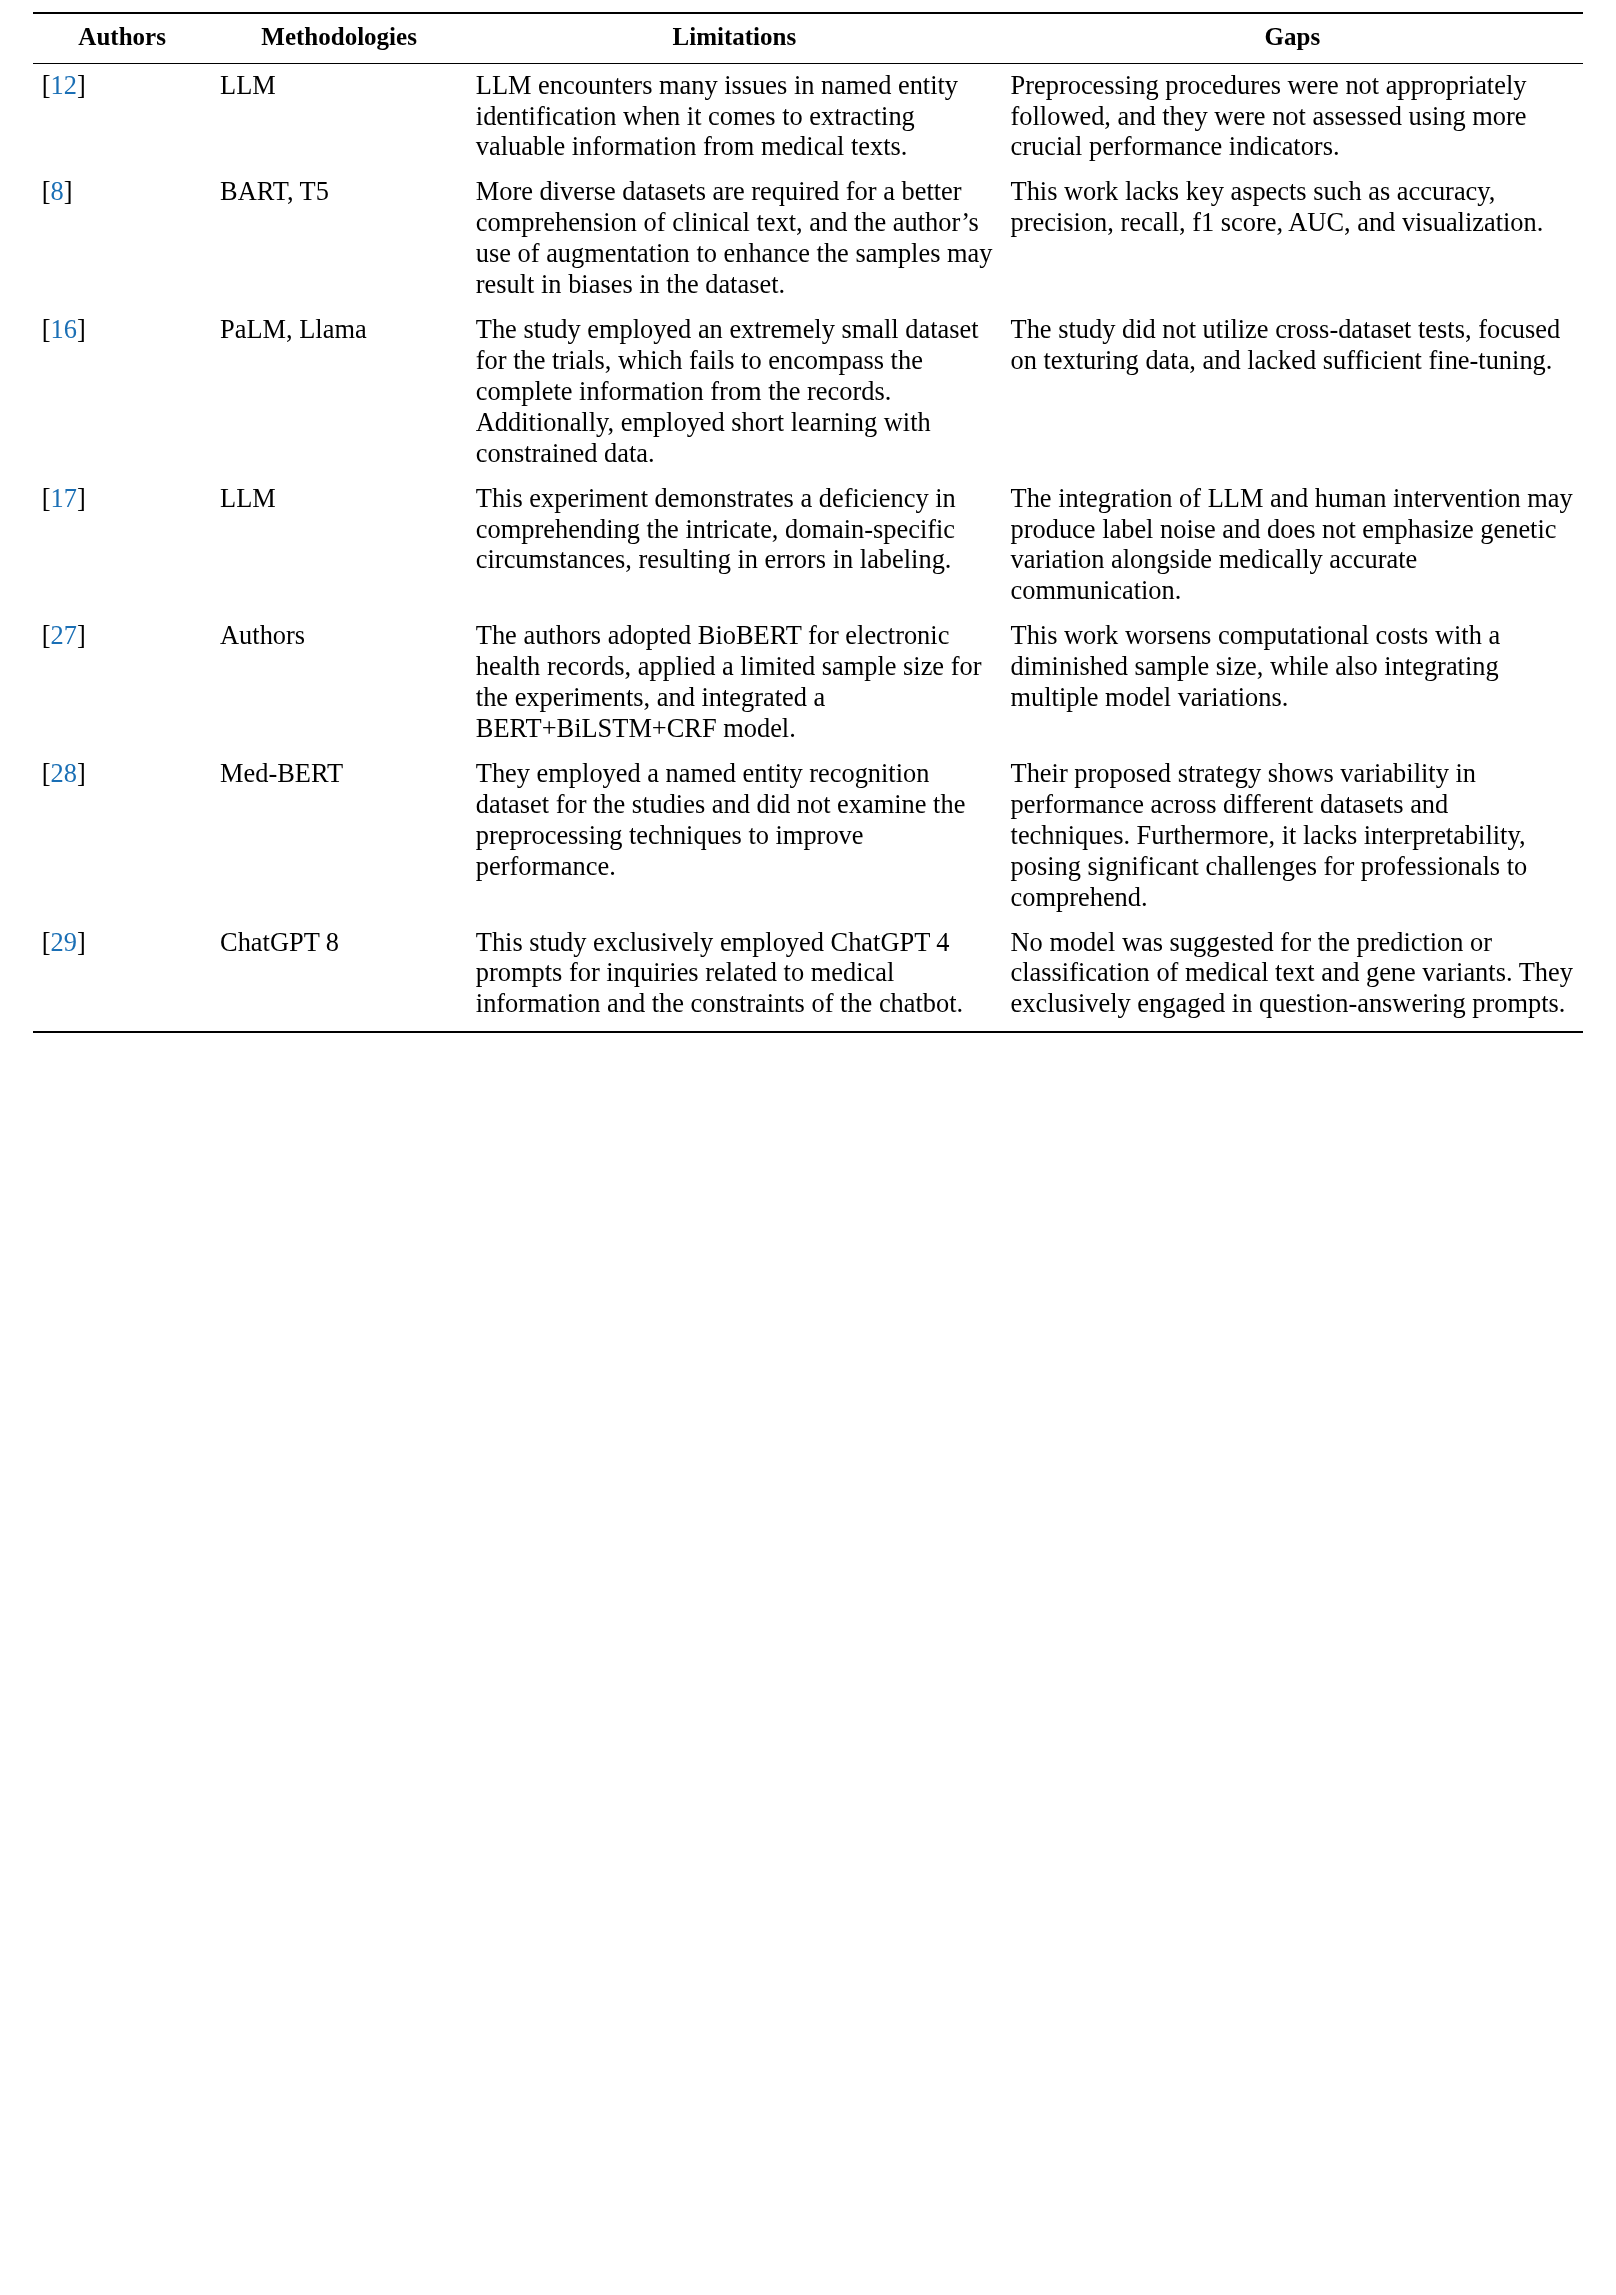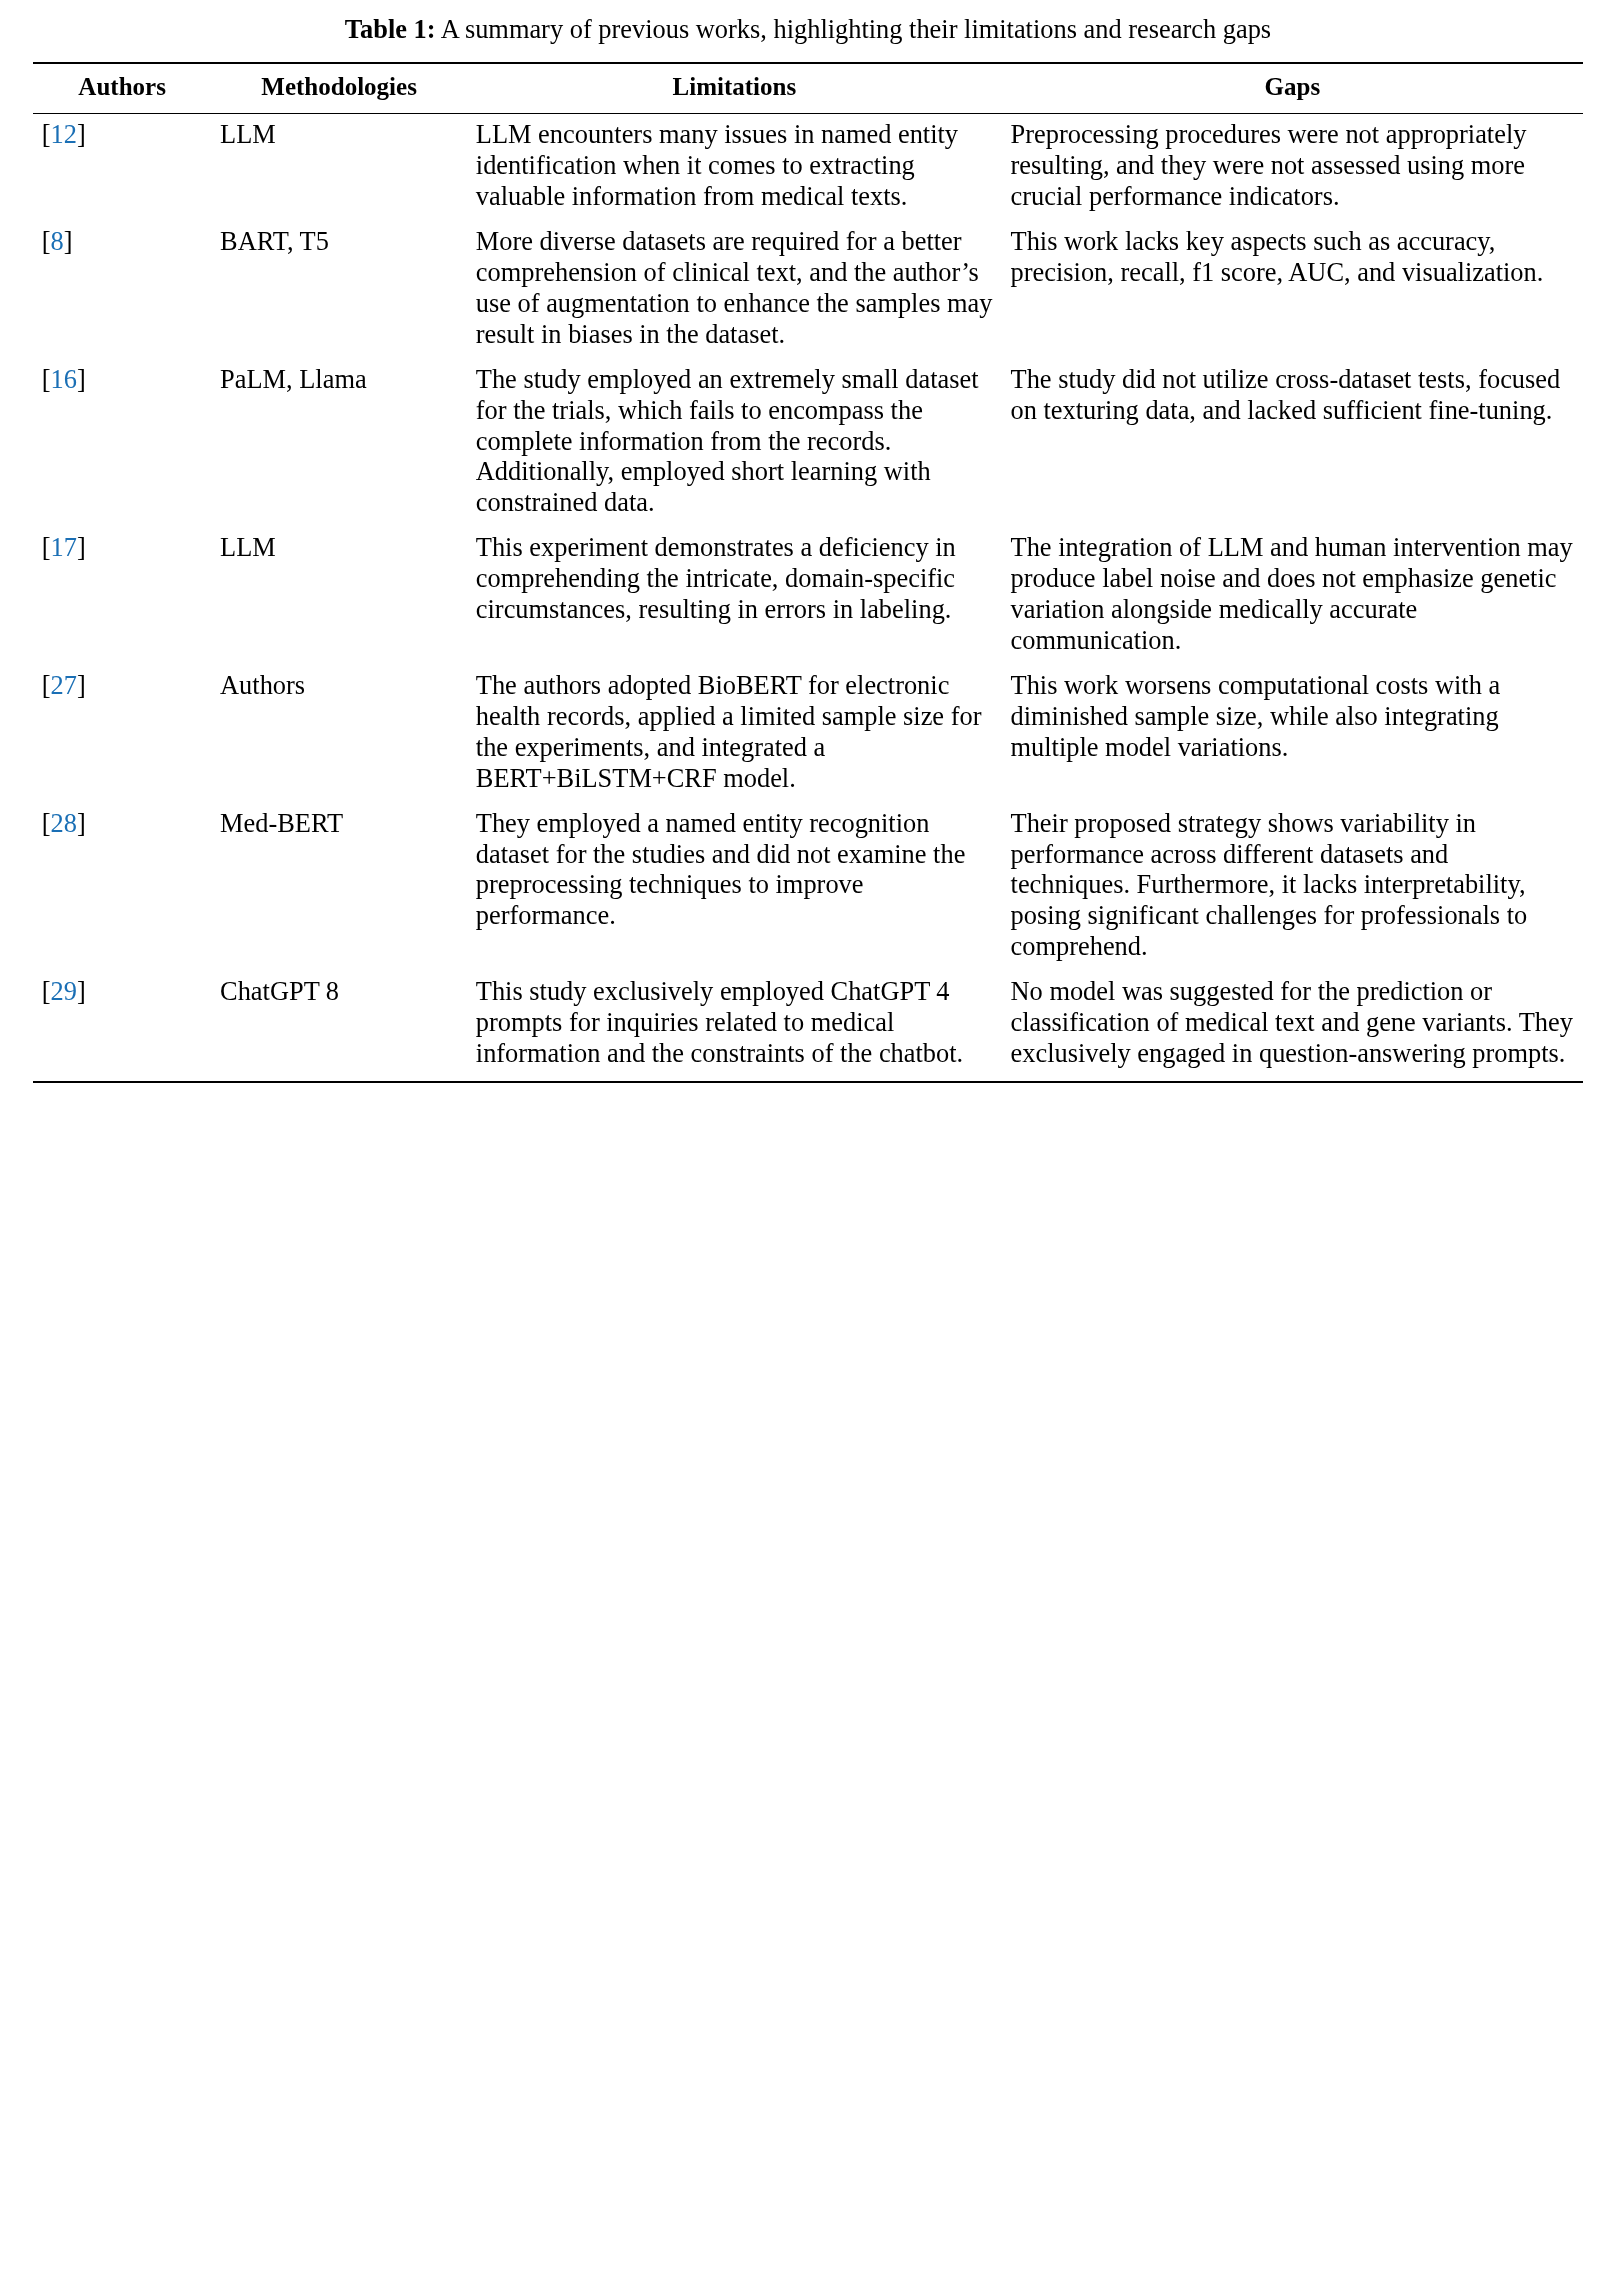--- a/index.html
+++ b/index.html
@@ -69,23 +69,20 @@
   .ref-bracket { color: #000; }
   td.cell-limit, td.cell-gaps {
     text-align: center;
   }
 </style>
 </head>
 <body>
 
 <div class="page">
 
-  <div class="caption">
-    <span class="cap-label">Table 1:</span><span> A summary of previous works, highlighting their limitations and research gaps</span>
-  </div>
 
   <table class="summary">
     <colgroup>
       <col class="c-authors">
       <col class="c-method">
       <col class="c-limit">
       <col class="c-gaps">
     </colgroup>
     <thead>
       <tr>
@@ -93,21 +90,21 @@
         <th>Methodologies</th>
         <th>Limitations</th>
         <th>Gaps</th>
       </tr>
     </thead>
     <tbody id="table-body">
         <tr>
           <td class="cell-authors"><span class="ref-bracket">[</span><a class="ref-link" href="#">12</a><span class="ref-bracket">]</span></td>
           <td class="cell-method">LLM</td>
           <td class="cell-limit">LLM encounters many issues in named entity identification when it comes to extracting valuable information from medical texts.</td>
-          <td class="cell-gaps">Preprocessing procedures were not appropriately resulting, and they were not assessed using more crucial performance indicators.</td>
+          <td class="cell-gaps">Preprocessing procedures were not appropriately followed, and they were not assessed using more crucial performance indicators.</td>
         </tr>
         <tr>
           <td class="cell-authors"><span class="ref-bracket">[</span><a class="ref-link" href="#">8</a><span class="ref-bracket">]</span></td>
           <td class="cell-method">BART, T5</td>
           <td class="cell-limit">More diverse datasets are required for a better comprehension of clinical text, and the author’s use of augmentation to enhance the samples may result in biases in the dataset.</td>
           <td class="cell-gaps">This work lacks key aspects such as accuracy, precision, recall, f1 score, AUC, and visualization.</td>
         </tr>
         <tr>
           <td class="cell-authors"><span class="ref-bracket">[</span><a class="ref-link" href="#">16</a><span class="ref-bracket">]</span></td>
           <td class="cell-method">PaLM, Llama</td>

